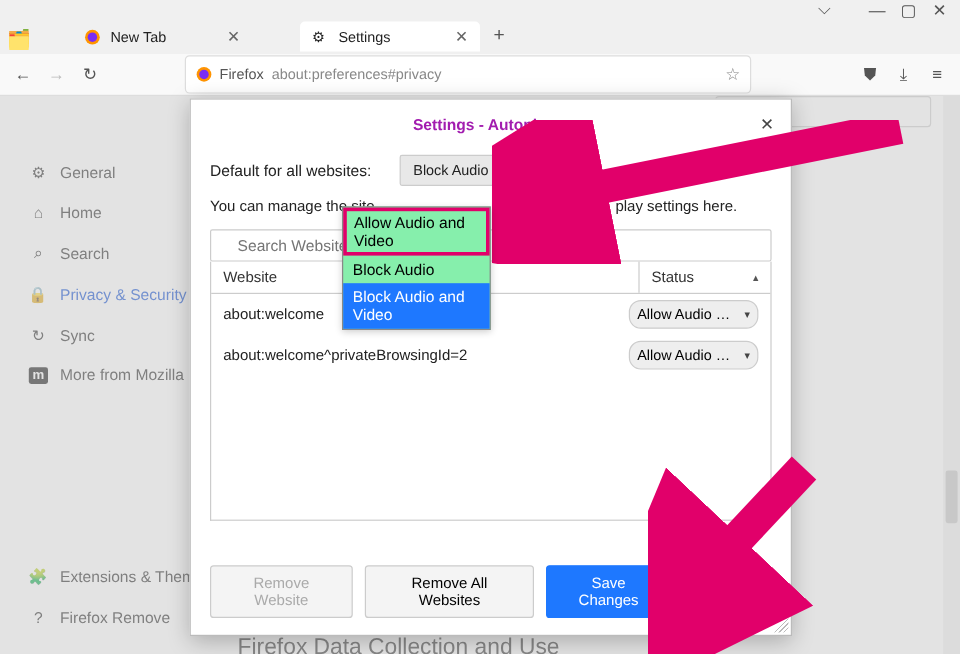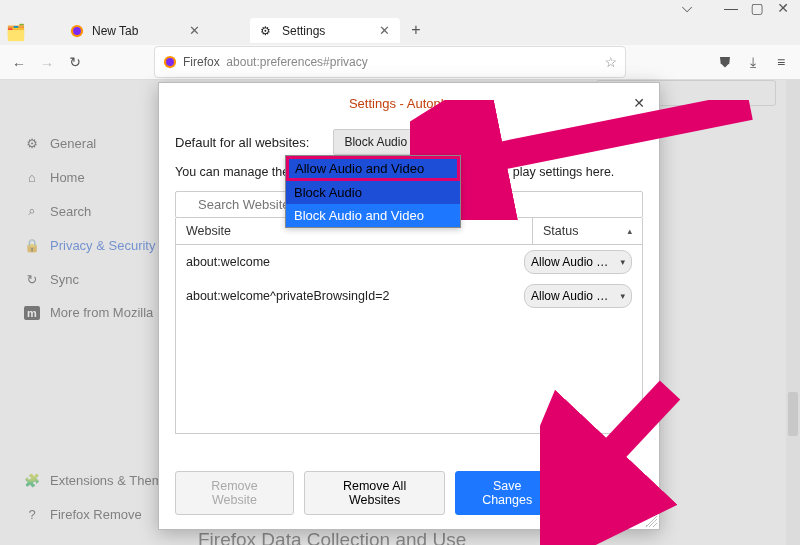--- a/index.html
+++ b/index.html
@@ -28,21 +28,21 @@
   .side-footer { position: absolute; bottom: 14px; left: 24px; }
   .side-icon { width: 16px; height: 16px; display: inline-flex; align-items: center; justify-content: center; }
 
   .content-stub { flex: 1; padding: 10px 20px; position: relative; }
   .stub-search { position: absolute; top: 0px; right: 24px; width: 180px; height: 26px; border: 1px solid #ccc; border-radius: 3px; background: #fff; }
   .stub-heading { position: absolute; bottom: -6px; left: 20px; font-size: 19px; color: #333; font-weight: 400; }
 
   
   .dialog { position: absolute; top: 82px; left: 158px; width: 502px; height: 448px; background: #fff; border: 1px solid #bbb; box-shadow: 0 4px 18px rgba(0,0,0,.25); display: flex; flex-direction: column; }
   .dialog-head { display: flex; align-items: center; padding: 12px 14px; }
-  .dialog-title { flex: 1; text-align: center; font-size: 13px; color: #c2410c; font-weight: 400; }
+  .dialog-title { flex: 1; text-align: center; font-size: 13px; color: #a21caf; font-weight: 700; }
   .dialog-close { font-size: 14px; color: #444; }
   .dialog-body { padding: 6px 16px; flex: 1; position: relative; }
   .row { display: flex; align-items: center; gap: 24px; font-size: 13px; color: #222; margin-bottom: 10px; }
   .select-btn { background: #e8e8e8; border: 1px solid #ccc; padding: 5px 10px; font-size: 12px; display: inline-flex; align-items: center; gap: 6px; border-radius: 2px; position: relative; }
   .chev { font-size: 9px; color: #444; }
   .desc { font-size: 12.5px; color: #222; margin-bottom: 12px; }
   .search-site { width: 100%; border: 1px solid #ccc; padding: 5px 8px 5px 22px; font-size: 13px; color: #888; position: relative; border-radius: 2px; }
   .search-wrap { position: relative; margin-bottom: 0px; }
   .search-wrap::before { content: "⌕"; position: absolute; left: 6px; top: 4px; color: #999; font-size: 13px; }
   .table { border: 1px solid #ccc; border-top: none; height: 216px; }
@@ -55,21 +55,21 @@
   .tcell-site { flex: 1; font-size: 12.5px; color: #222; padding: 6px 0; }
   .tcell-status { width: 108px; }
   .status-select { background: #eee; border: 1px solid #ccc; padding: 4px 6px; font-size: 12px; display: flex; align-items: center; justify-content: space-between; border-radius: 10px; }
   .dialog-footer { padding: 10px 16px 14px; display: flex; align-items: center; gap: 10px; justify-content: flex-end; }
   .btn { padding: 7px 12px; font-size: 12.5px; border-radius: 3px; border: 1px solid #ccc; background: #f4f4f4; }
   .btn.disabled { color: #aaa; }
   .btn.primary { background: #1e78ff; color: #fff; border-color: #1e78ff; }
   .footer-right { margin-left: auto; display: flex; gap: 19px; }
 
   
-  .dropdown { position: absolute; left: 126px; top: 32px; width: 176px; background: #1d4ed8; border: 1px solid #888; box-shadow: 0 2px 6px rgba(0,0,0,.2); z-index: 5; }
+  .dropdown { position: absolute; left: 126px; top: 49px; width: 124px; background: #86efac; border: 1px solid #888; box-shadow: 0 2px 6px rgba(0,0,0,.2); z-index: 5; }
   .dd-item { padding: 4px 8px; font-size: 13px; }
   .dd-item.highlight { border: 3px solid #e1006a; padding: 2px 6px; }
   .dd-item.hover { background: #1e78ff; color: #fff; }
 
   
   .arrow-svg { position: absolute; pointer-events: none; }
   .resize { position: absolute; right: 2px; bottom: 2px; width: 12px; height: 12px; background: linear-gradient(135deg, transparent 50%, #bbb 50%, #bbb 55%, transparent 55%, transparent 65%, #bbb 65%, #bbb 70%, transparent 70%, transparent 80%, #bbb 80%, #bbb 85%, transparent 85%); }
   .mz { width:16px; height:14px; background:#111; color:#fff; font-weight:700; font-size:11px; display:inline-flex; align-items:center; justify-content:center; border-radius:2px; }
 
   .scrollbar-stub { position:absolute; right:0; top:80px; width:14px; height:465px; background:#efefef; }

